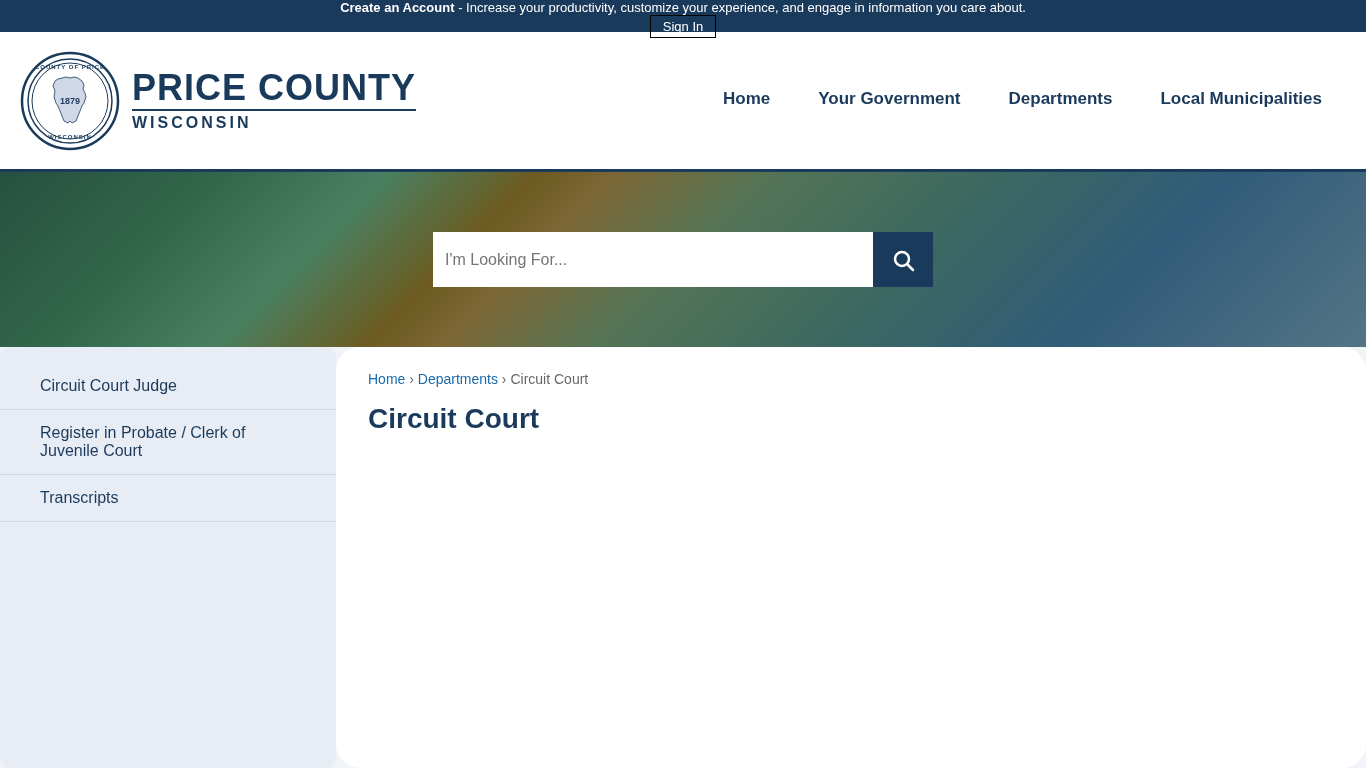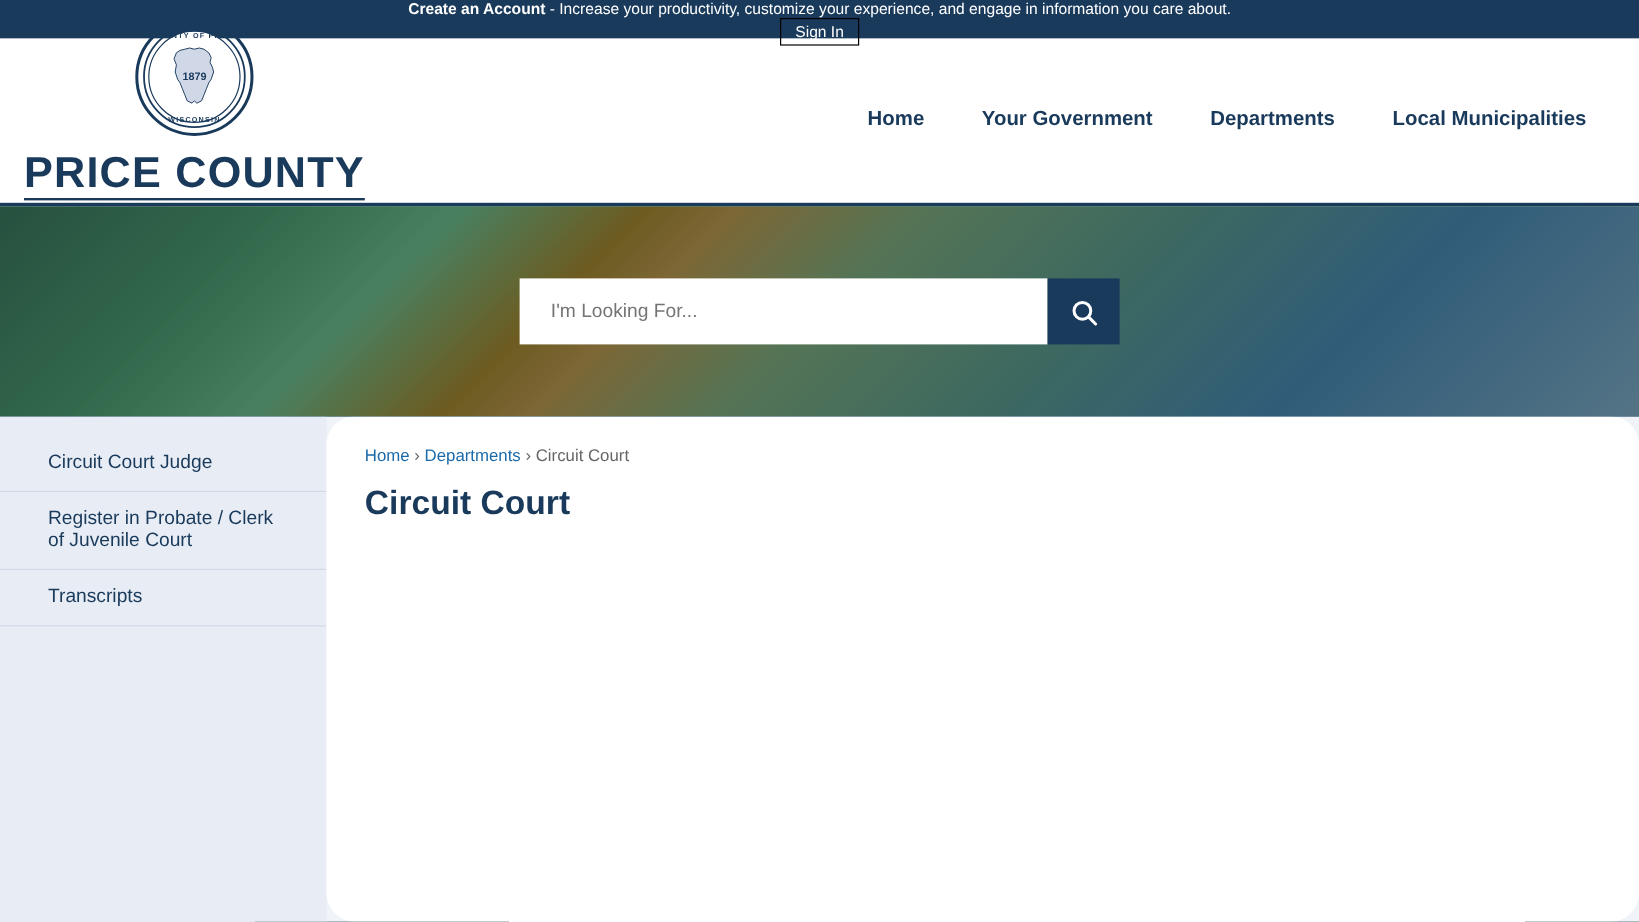--- a/index.html
+++ b/index.html
@@ -35,21 +35,20 @@
       padding: 0 20px;
       height: 140px;
       border-bottom: 3px solid #1a3a5c;
     }
     .logo-area {
       display: flex;
       align-items: center;
       gap: 12px;
       margin-right: 40px;
       flex-shrink: 0;
-      flex-direction: column;
     }
     .county-name {
       display: flex;
       flex-direction: column;
     }
     .county-name-main {
       font-size: 36px;
       font-weight: 900;
       color: #1a3a5c;
       line-height: 1;
@@ -110,21 +109,21 @@
     .search-container {
       position: relative;
       z-index: 2;
       display: flex;
       align-items: center;
       width: 500px;
     }
     .search-input {
       flex: 1;
       height: 55px;
-      padding: 0 26px;
+      padding: 0 12px;
       font-size: 16px;
       border: none;
       outline: none;
       background: #fff;
       color: #666;
     }
     .search-btn {
       width: 60px;
       height: 55px;
       background: #1a3a5c;
@@ -139,24 +138,25 @@
 
     
     .main-content {
       display: flex;
       background: #f0f4f8;
       min-height: calc(768px - 32px - 140px - 175px);
     }
 
     
     .sidebar {
-      width: 272px;
+      width: 336px;
       background: #e8edf5;
       padding: 16px 0;
       flex-shrink: 0;
+      border-radius: 11px;
     }
     .sidebar-item {
       padding: 14px 40px;
       font-size: 16px;
       color: #1a3a5c;
       cursor: pointer;
       text-decoration: none;
       display: block;
       border-bottom: 1px solid #d0d8e8;
     }

